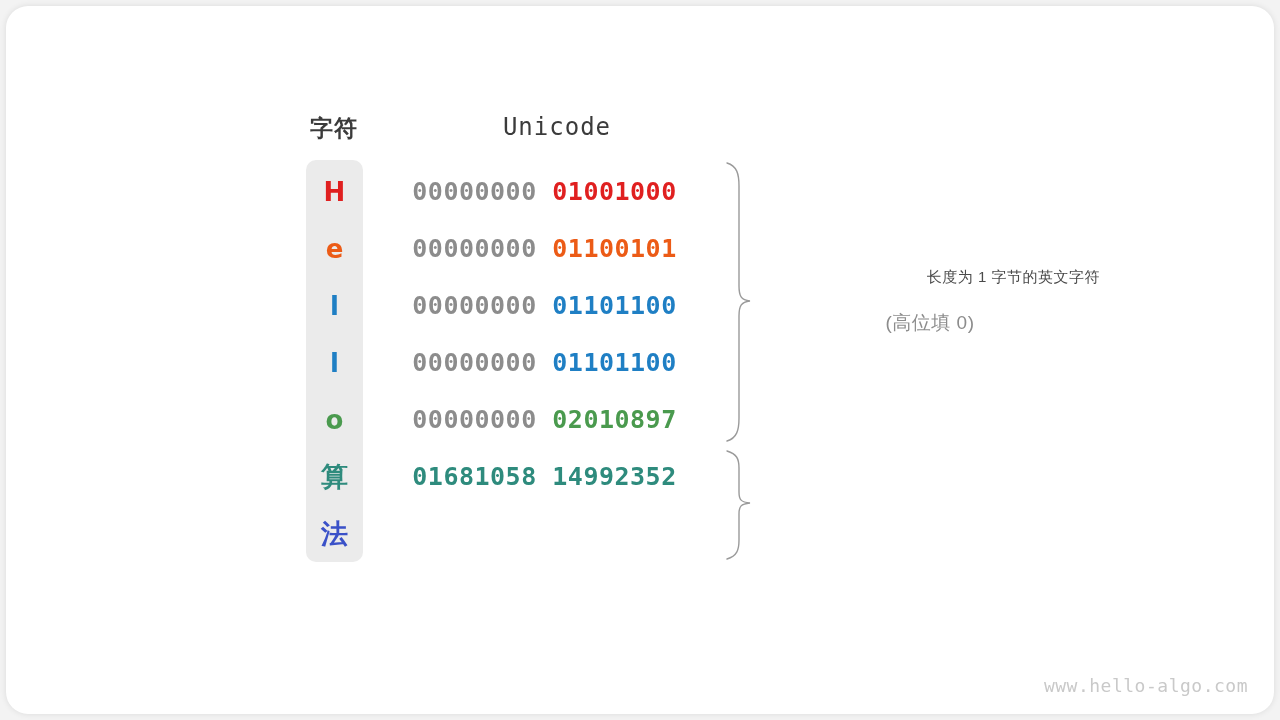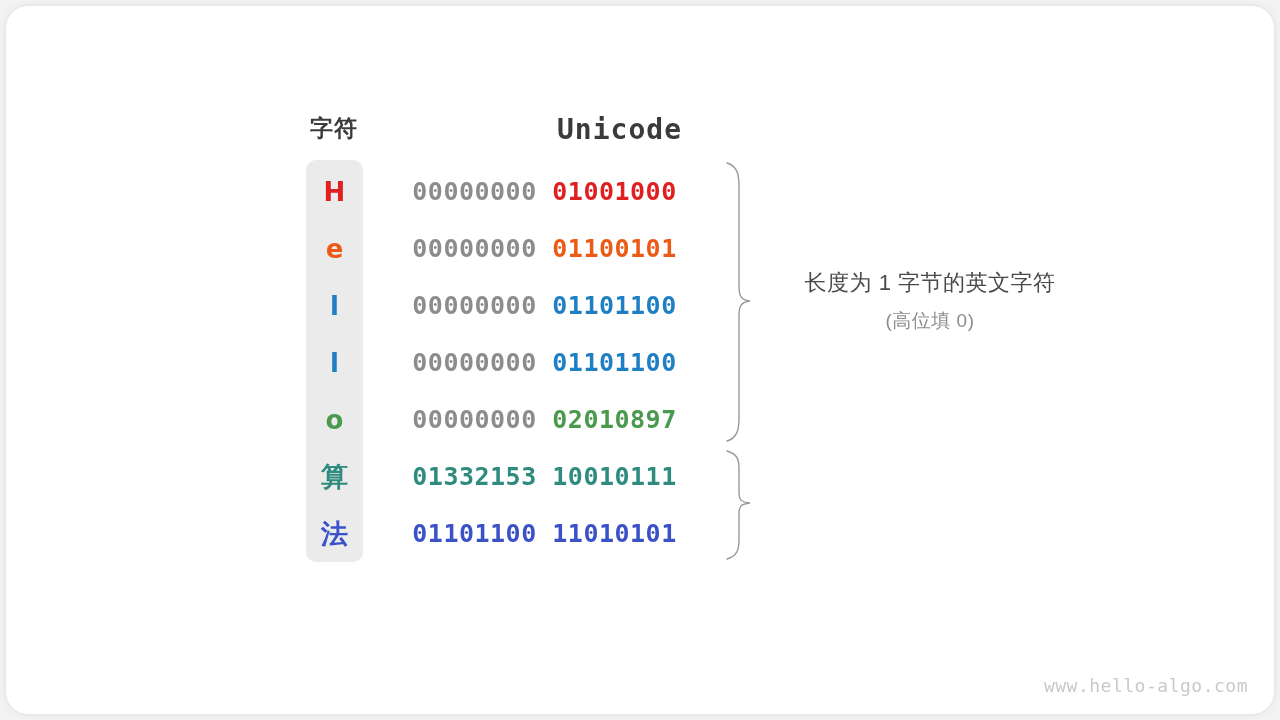--- a/index.html
+++ b/index.html
@@ -45,24 +45,24 @@
     font-size: 23px;
     font-weight: bold;
     color: #3b3b3b;
     letter-spacing: 1px;
   }
   .hdr-unicode {
     position: absolute;
     left: 432px;
     top: 113px;
     width: 250px;
-    text-align: right;
+    text-align: center;
     font-family: "DejaVu Sans Mono", "Liberation Mono", monospace;
-    font-size: 28px;
-    font-weight: bold;
+    font-size: 24px;
+    font-weight: normal;
     color: #3b3b3b;
     letter-spacing: 1px;
   }
 
   
   .char-col-bg {
     position: absolute;
     left: 306px;
     top: 160px;
     width: 57px;
@@ -110,28 +110,29 @@
     pointer-events: none;
   }
 
   
   .annot {
     position: absolute;
     text-align: center;
     color: #4a4a4a;
   }
   .annot .line1 {
-    font-size: 22px;
+    font-size: 15px;
     letter-spacing: 0.5px;
     white-space: pre;
+    text-align: right;
   }
   .annot .line2 {
     font-size: 19px;
     letter-spacing: 0.5px;
-    margin-top: 10px;
+    margin-top: 23px;
     color: #8c8c8c;
     white-space: pre;
   }
   .annot-1 {
     left: 760px;
     top: 268px;
     width: 340px;
   }
   .annot-2 {
     left: 760px;
@@ -177,25 +178,24 @@
       <div class="row" style="top: 334px;">
         <div class="cell-char" style="color: rgb(31, 127, 196);">l</div>
         <div class="cell-bits" style="color: rgb(31, 127, 196);"><span class="byte-hi">00000000</span> <span>01101100</span></div>
       </div>
       <div class="row" style="top: 391px;">
         <div class="cell-char" style="color: rgb(74, 154, 78);">o</div>
         <div class="cell-bits" style="color: rgb(74, 154, 78);"><span class="byte-hi">00000000</span> <span>02010897</span></div>
       </div>
       <div class="row" style="top: 448px;">
         <div class="cell-char cjk" style="color: rgb(46, 139, 125);">算</div>
-        <div class="cell-bits" style="color: rgb(46, 139, 125);"><span>01332153</span> <span>10010111</span></div>
+        <div class="cell-bits" style="color: rgb(46, 139, 125);"><span>01681058</span> <span>14992352</span></div>
       </div>
       <div class="row" style="top: 505px;">
         <div class="cell-char cjk" style="color: rgb(58, 81, 200);">法</div>
-        <div class="cell-bits" style="color: rgb(58, 81, 200);"><span>01101100</span> <span>11010101</span></div>
       </div>
     </div>
 
   <svg class="brace-layer" width="1280" height="720" viewBox="0 0 1280 720" fill="none">
 
     <path d="M 727 163
              C 737 166, 739 174, 739 186
              L 739 286
              C 739 296, 741 300, 750 301
              C 741 302, 739 306, 739 316

